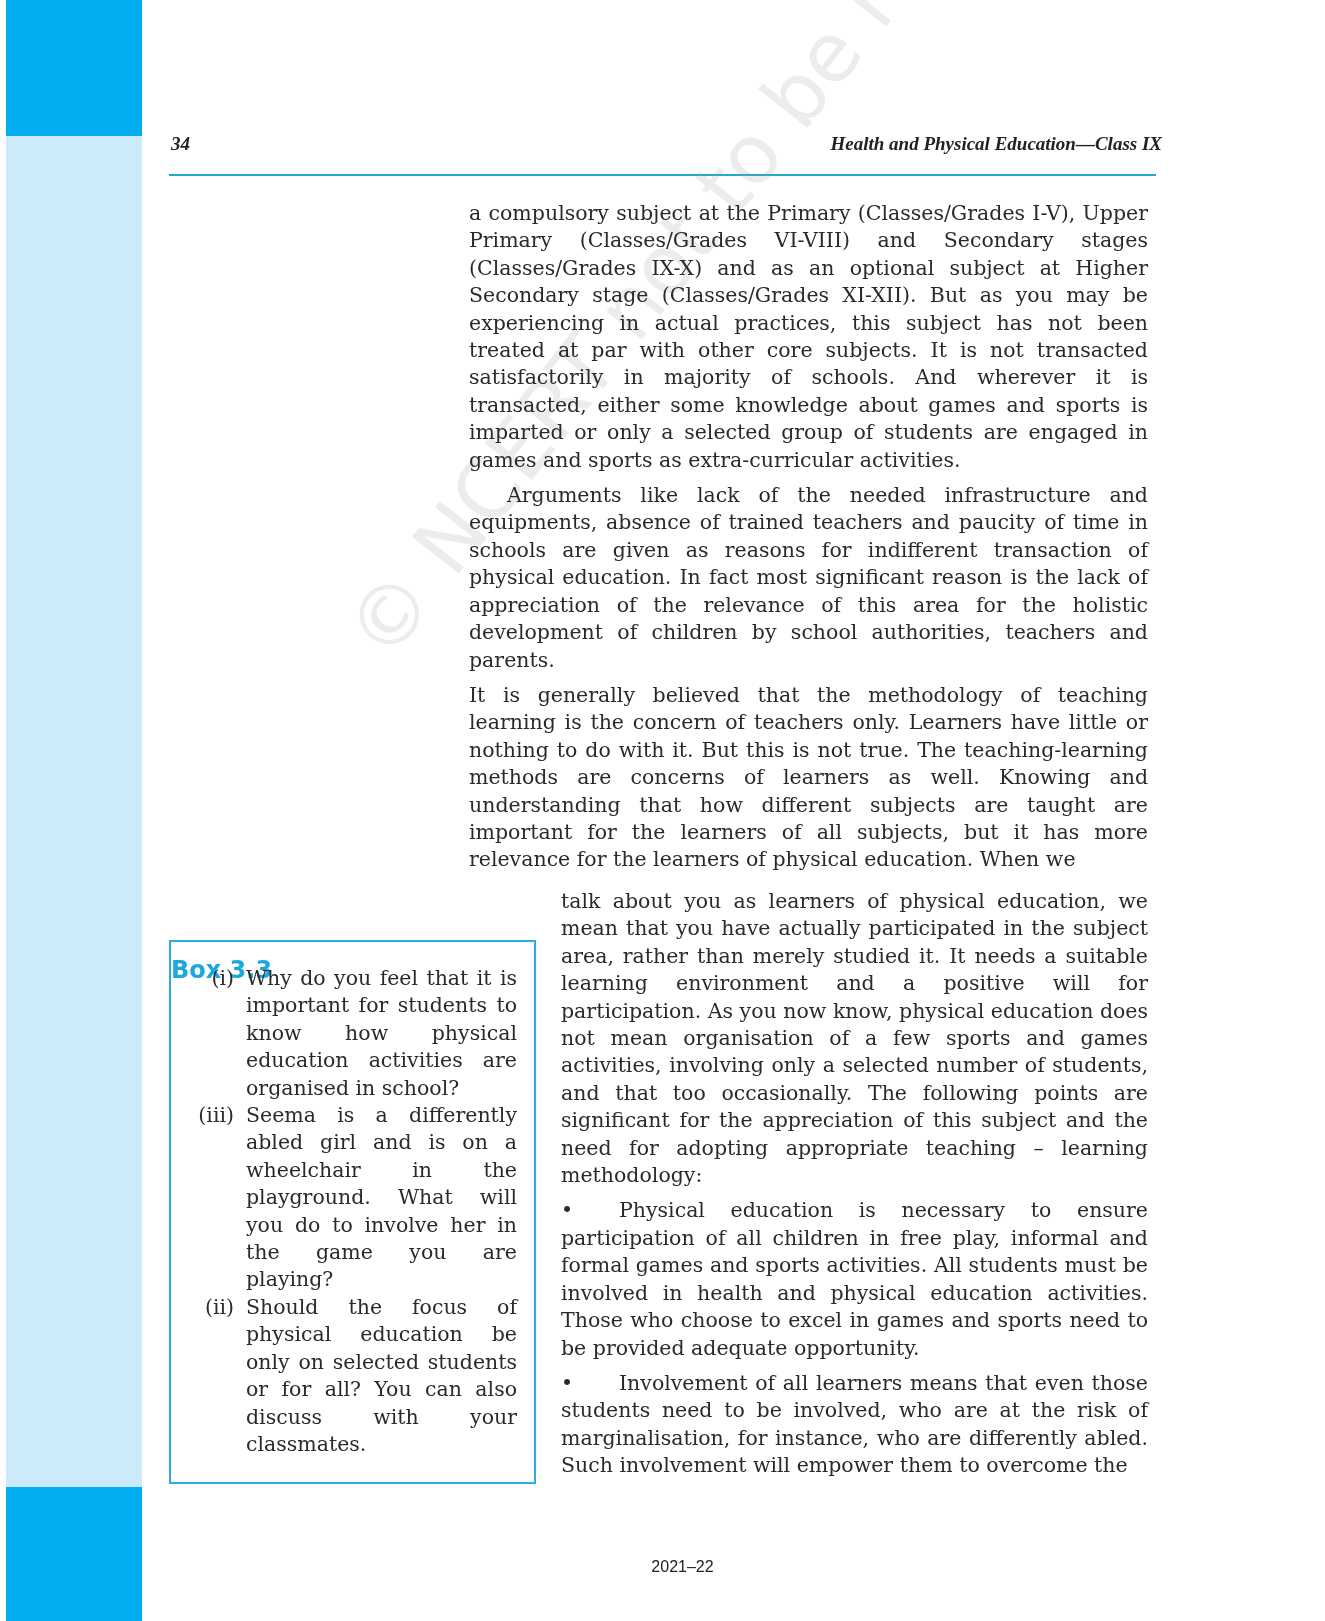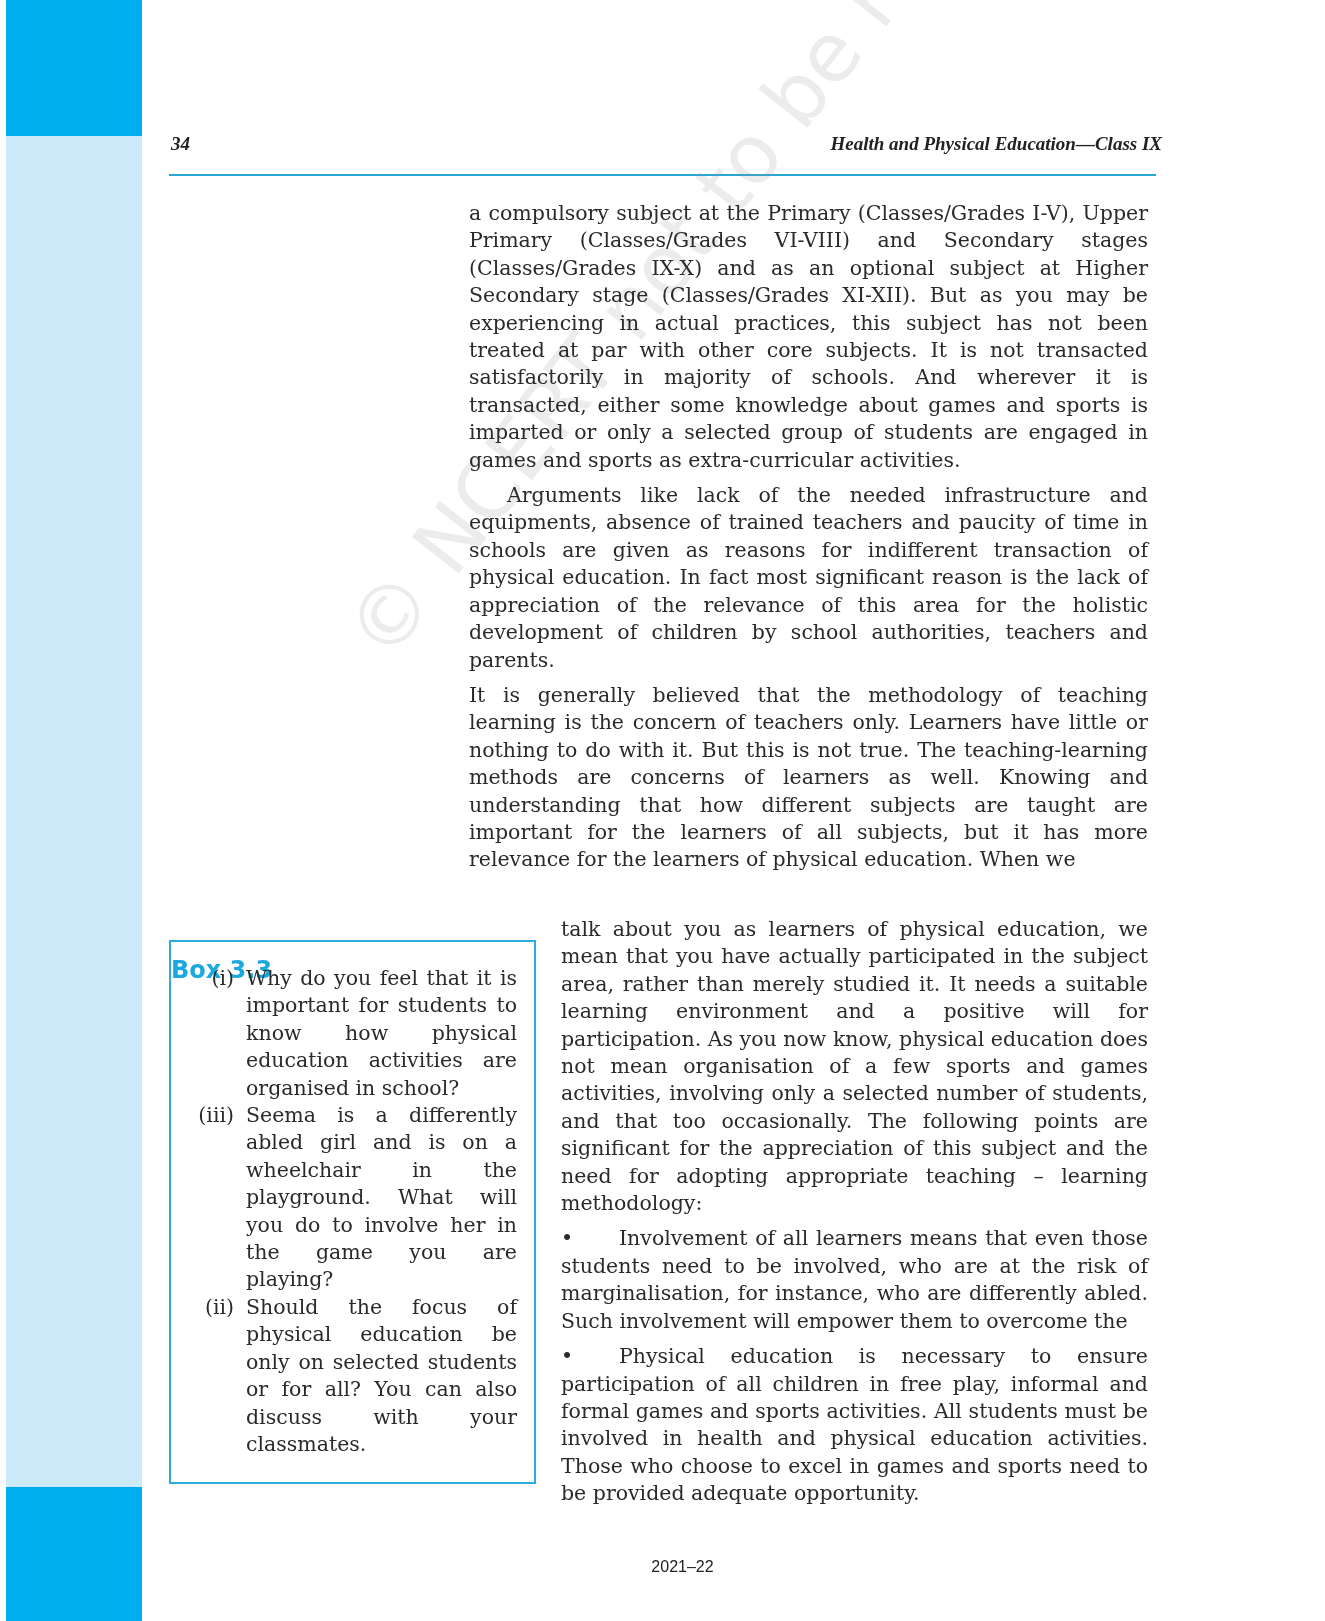--- a/index.html
+++ b/index.html
@@ -14,21 +14,21 @@
              font-style:italic; font-weight:bold; font-size:19px; color:#222;text-align:right; }
   .hdr-title { position:absolute; right:163px; top:133px; font-family:"Liberation Serif",serif;
              font-style:italic; font-weight:bold; font-size:19px; color:#222; }
   .hdr-rule { position:absolute; left:169px; width:987px; top:174px; height:2px; background:#27a7d4; }
 
   .col { position:absolute; font-size:20.5px; line-height:27.4px; text-align:justify; color:#2a2a2a; }
   .col p { margin:8px; }
   .main1 { left:461px; top:192px; width:695px; }
   .indent { text-indent:38px; }
   .sec-head { font-weight:bold; font-size:20.5px; margin-top:6px !important; margin-bottom:6px !important; color:#1e1e1e; letter-spacing:0.2px; text-align:left; }
-  .main2 { left:553px; top:908px; width:603px; }
+  .main2 { left:553px; top:880px; width:603px; }
   .bullet { display:block; }
   .bullet .dot { display:inline-block; width:58px; text-indent:0; }
 
   .box-title { position:absolute; left:171px; top:956px; font-family:"DejaVu Sans",sans-serif; font-weight:bold;
                font-size:24px; color:#1ba8de; }
   .box { position:absolute; left:169px; top:940px; width:367px; height:544px; border:2px solid #2aaedc; box-sizing:border-box; }
   .box-list { position:absolute; left:190px; top:965px; width:327px; font-size:20.5px; line-height:27.4px; color:#2a2a2a; }
   .q { display:flex; }
   .q .num { width:56px; text-align:right; padding-right:12px; box-sizing:border-box; flex:none; }
   .q .txt { flex:1; text-align:justify; }
@@ -53,22 +53,22 @@
 <div class="watermark">© NCERT not to be republished</div>
 
 <div class="col main1">
   <p>a compulsory subject at the Primary (Classes/Grades I-V), Upper Primary (Classes/Grades VI-VIII) and Secondary stages (Classes/Grades IX-X) and as an optional subject at Higher Secondary stage (Classes/Grades XI-XII). But as you may be experiencing in actual practices, this subject has not been treated at par with other core subjects. It is not transacted satisfactorily in majority of schools. And wherever it is transacted, either some knowledge about games and sports is imparted or only a selected group of students are engaged in games and sports as extra-curricular activities.</p>
   <p class="indent">Arguments like lack of the needed infrastructure and equipments, absence of trained teachers and paucity of time in schools are given as reasons for indifferent transaction of physical education. In fact most significant reason is the lack of appreciation of the relevance of this area for the holistic development of children by school authorities, teachers and parents.</p>
   <p>It is generally believed that the methodology of teaching learning is the concern of teachers only. Learners have little or nothing to do with it. But this is not true. The teaching-learning methods are concerns of learners as well. Knowing and understanding that how different subjects are taught are important for the learners of all subjects, but it has more relevance for the learners of physical education. When we</p>
 </div>
 
 <div class="col main2">
   <p>talk about you as learners of physical education, we mean that you have actually participated in the subject area, rather than merely studied it. It needs a suitable learning environment and a positive will for participation. As you now know, physical education does not mean organisation of a few sports and games activities, involving only a selected number of students, and that too occasionally. The following points are significant for the appreciation of this subject and the need for adopting appropriate teaching – learning methodology:</p>
+  <p class="bullet"><span class="dot">•</span><span>Physical education is necessary to ensure participation of all children in free play, informal and formal games and sports activities. All students must be involved in health and physical education activities. Those who choose to excel in games and sports need to be provided adequate opportunity.</span></p>
   <p class="bullet"><span class="dot">•</span><span>Involvement of all learners means that even those students need to be involved, who are at the risk of marginalisation, for instance, who are differently abled. Such involvement will empower them to overcome the</span></p>
-  <p class="bullet"><span class="dot">•</span><span>Physical education is necessary to ensure participation of all children in free play, informal and formal games and sports activities. All students must be involved in health and physical education activities. Those who choose to excel in games and sports need to be provided adequate opportunity.</span></p>
 </div>
 
 <div class="box-title">Box 3.3</div>
 <div class="box"></div>
 <div class="box-list">
   <div class="q">
     <span class="num">(i)</span>
     <span class="txt">Why do you feel that it is important for students to know how physical education activities are organised in school?</span>
   </div>
   <div class="q">

